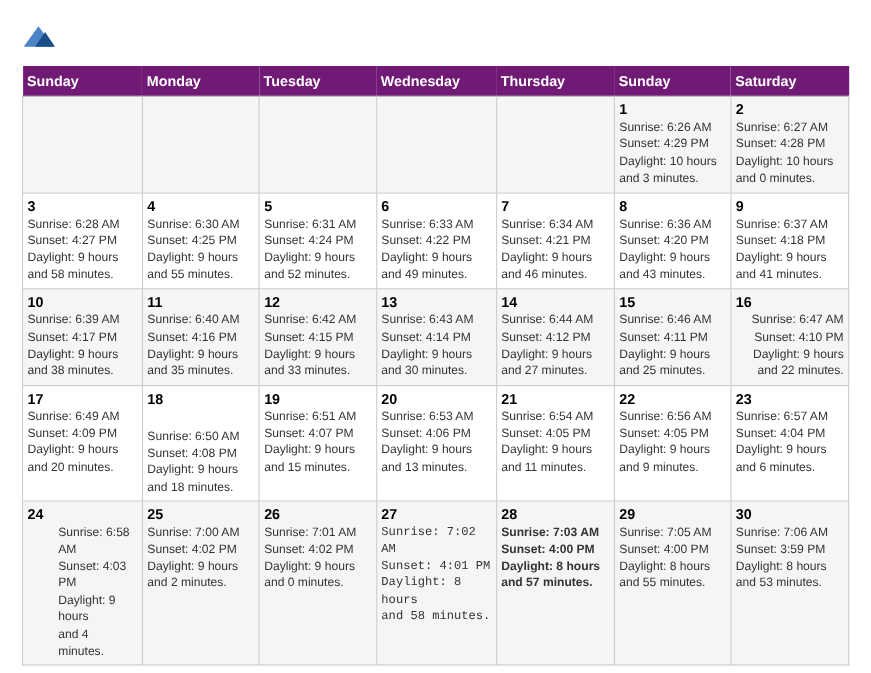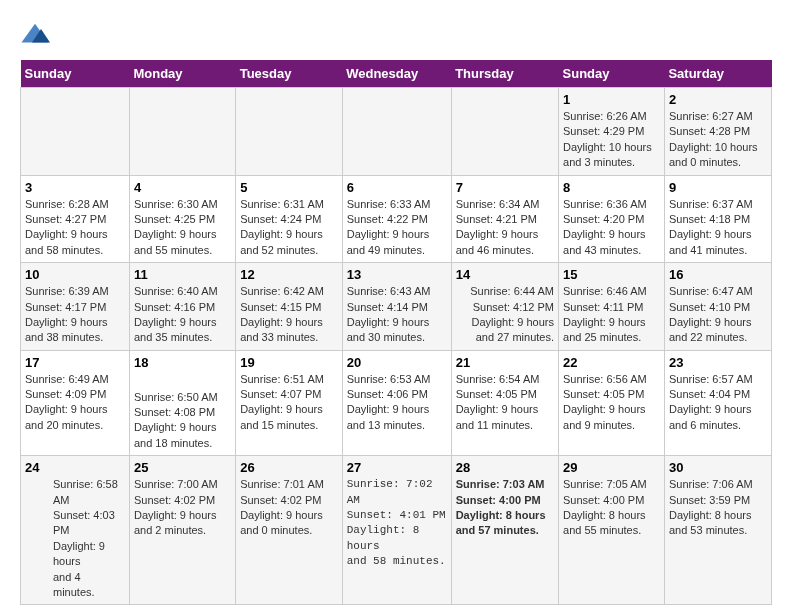--- a/index.html
+++ b/index.html
@@ -213,35 +213,35 @@
         </td>
         <td>
           <span class="day-num">13</span>
           <div class="day-info" style="white-space: pre-line;">Sunrise: 6:43 AM
 Sunset: 4:14 PM
 Daylight: 9 hours
 and 30 minutes.</div>
         </td>
         <td>
           <span class="day-num">14</span>
-          <div class="day-info" style="white-space: pre-line; text-align: right;">Sunrise: 6:44 AM
+          <div class="day-info" style="white-space: pre-line;">Sunrise: 6:44 AM
 Sunset: 4:12 PM
 Daylight: 9 hours
 and 27 minutes.</div>
         </td>
         <td>
           <span class="day-num">15</span>
           <div class="day-info" style="white-space: pre-line;">Sunrise: 6:46 AM
 Sunset: 4:11 PM
 Daylight: 9 hours
 and 25 minutes.</div>
         </td>
         <td>
           <span class="day-num">16</span>
-          <div class="day-info" style="white-space: pre-line;">Sunrise: 6:47 AM
+          <div class="day-info" style="white-space: pre-line; text-align: right;">Sunrise: 6:47 AM
 Sunset: 4:10 PM
 Daylight: 9 hours
 and 22 minutes.</div>
         </td>
       </tr>
       <tr>
         <td>
           <span class="day-num">17</span>
           <div class="day-info" style="white-space: pre-line;">Sunrise: 6:49 AM
 Sunset: 4:09 PM

